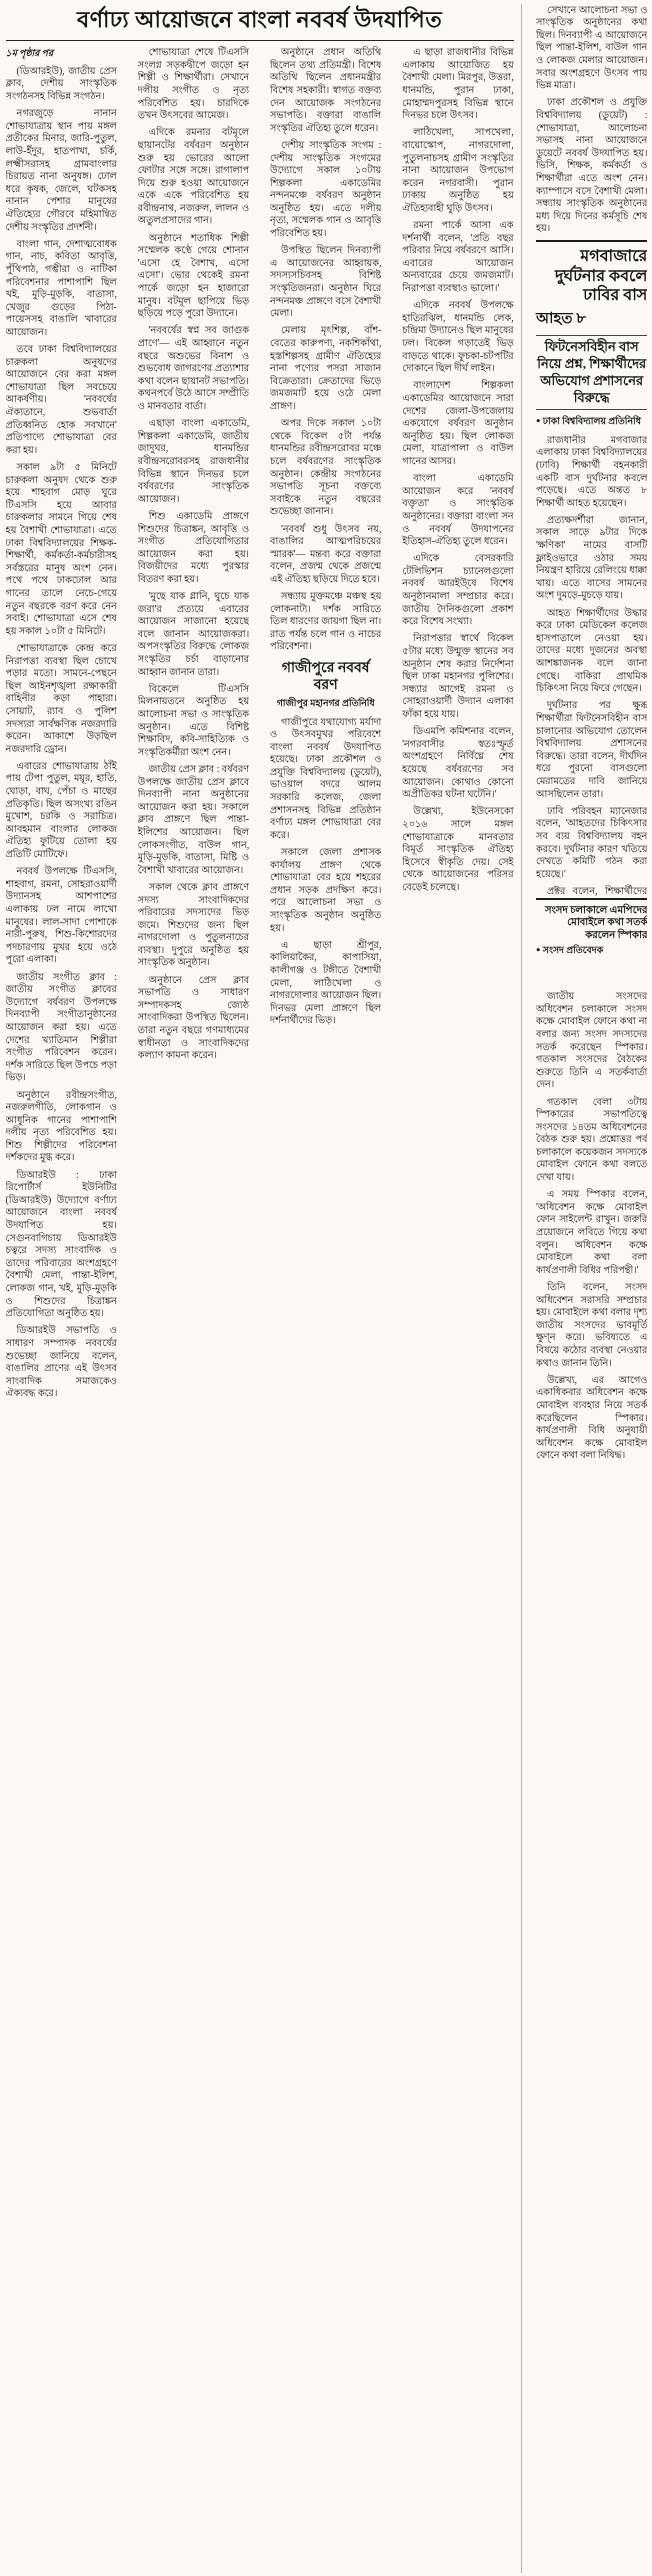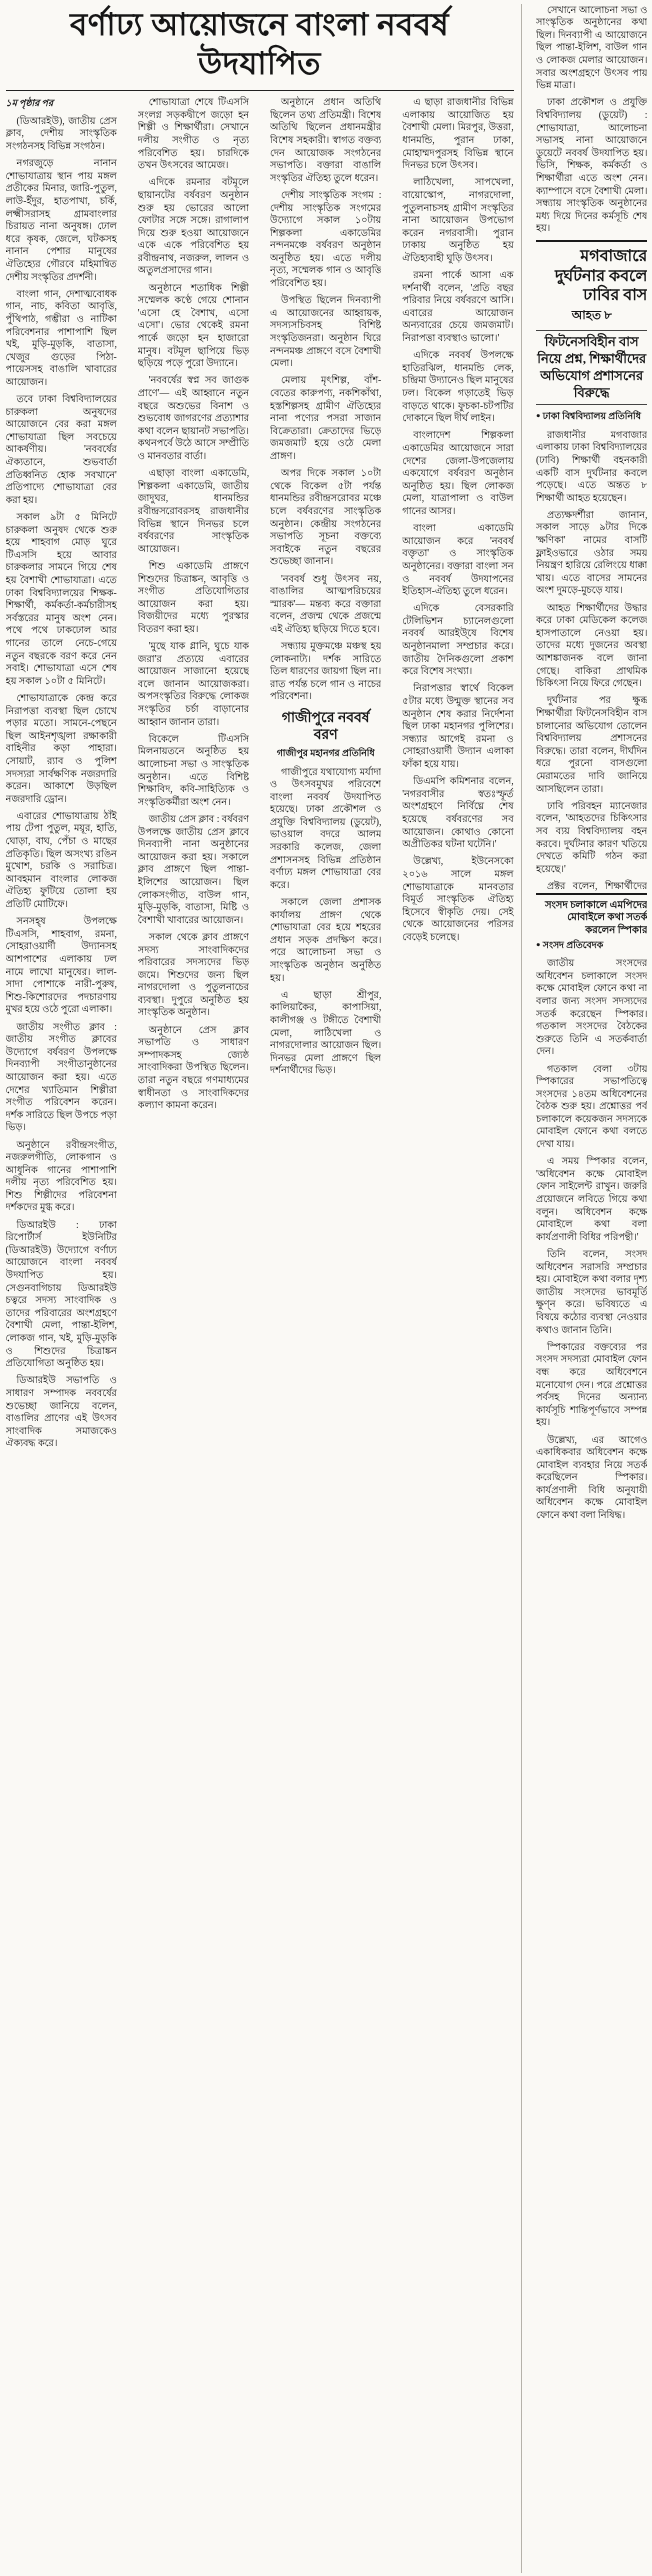--- a/index.html
+++ b/index.html
@@ -1,65 +1,65 @@
 <!DOCTYPE html>
 <html lang="bn" style="font-size:15px"><head>
 <meta charset="utf-8">
 <style>
   html,body{margin:0;padding:0;width:653px;height:2576px;overflow:hidden;
     background:#faf9f5;color:#161616;
     font-family:"Liberation Serif","DejaVu Serif",serif;}
   .page{display:flex;padding:3.7px 5.6px 0 5.6px;gap:7.4px;box-sizing:border-box;width:653px;height:2576px;}
   
   .main{width:508px;flex:0 0 508px;display:flex;flex-direction:column;}
-  .main-headline{font-size:31px;font-weight:bold;text-align:center;line-height:1.25;
+  .main-headline{font-size:22px;font-weight:bold;text-align:center;line-height:1.25;
     padding:2.8px 0 5.6px 0;border-bottom:1.9px solid #222;margin-bottom:5.6px;letter-spacing:0.5px;}
   .main-cols{display:flex;gap:21px;height:2515px;overflow:hidden;}
   .col{flex:1 1 0;overflow:hidden;height:100%;}
   .note{font-size:9.3px;font-weight:bold;font-style:italic;margin:0 0 3.7px 0;}
   .para{font-size:9.7px;line-height:12.6px;text-align:justify;margin:0 0 4.6px 0;text-indent:11px;}
   .para .lead{font-weight:normal;}
   .centerhead{font-size:14px;font-weight:bold;text-align:center;margin:7.4px 0 1.9px 0;line-height:1.2;}
   .byline{font-size:9.3px;font-weight:bold;text-align:center;margin:0 0 4.6px 0;}
   
   .sidebar{flex:1 1 auto;display:flex;flex-direction:column;height:2569px;overflow:hidden;
     border-left:0.9px solid #b5b2aa;padding-left:14px;box-sizing:border-box;}
   .sb-top{height:234px;overflow:hidden;}
   .sb-article{display:flex;flex-direction:column;}
   .sb-article.grow{flex:1 1 auto;min-height:0;}
   .sb-headline{font-size:16px;font-weight:bold;text-align:right;line-height:1.22;
     border-top:2.3px solid #1b1b1b;padding-top:4.6px;margin:1.9px 0 0.9px 0;}
-  .sb-subline{font-size:12px;font-weight:bold;text-align:center;margin:0 0 2.8px 0;}
+  .sb-subline{font-size:15px;font-weight:bold;text-align:left;margin:0 0 2.8px 0;}
   .sb-deck{font-size:13px;font-weight:bold;text-align:center;line-height:1.3;
     border-top:0.9px solid #444;border-bottom:0.9px solid #444;padding:2.8px 0;margin:1.9px 0 2.8px 0;}
   .sb-byline{font-size:9.3px;font-weight:bold;text-align:left;margin:0.9px 0 4.6px 0;}
   .sb-byline .dot{font-size:7.4px;vertical-align:0.9px;}
   .sb-body{overflow:hidden;}
   .a1-body{height:462px;}
-  .a2-body{flex:1 1 auto;min-height:0;}
+  .a2-body{flex:1 1 auto;min-height:0;margin-top:28px;}
   .sb-headline.second{font-size:10px;}
 </style>
 </head>
 <body>
 
 <div class="page">
 
   <div class="main">
     <div class="main-headline">বর্ণাঢ্য আয়োজনে বাংলা নববর্ষ উদযাপিত</div>
     <div class="main-cols">
       <div class="col">
           <div class="note">১ম পৃষ্ঠার পর</div>
           <p class="para">(ডিআরইউ), জাতীয় প্রেস ক্লাব, দেশীয় সাংস্কৃতিক সংগঠনসহ বিভিন্ন সংগঠন।</p>
           <p class="para">নগরজুড়ে নানান শোভাযাত্রায় স্থান পায় মঙ্গল প্রতীকের মিনার, জারি-পুতুল, লাউ-ইঁদুর, হাতপাখা, চর্কি, লক্ষ্মীসরাসহ গ্রামবাংলার চিরায়ত নানা অনুষঙ্গ। ঢোল ধরে কৃষক, জেলে, ঘটকসহ নানান পেশার মানুষের ঐতিহ্যের গৌরবে মহিমান্বিত দেশীয় সংস্কৃতির প্রদর্শনী।</p>
           <p class="para">বাংলা গান, দেশাত্মবোধক গান, নাচ, কবিতা আবৃত্তি, পুঁথিপাঠ, গম্ভীরা ও নাটিকা পরিবেশনার পাশাপাশি ছিল খই, মুড়ি-মুড়কি, বাতাসা, খেজুর গুড়ের পিঠা-পায়েসসহ বাঙালি খাবারের আয়োজন।</p>
           <p class="para">তবে ঢাকা বিশ্ববিদ্যালয়ের চারুকলা অনুষদের আয়োজনে বের করা মঙ্গল শোভাযাত্রা ছিল সবচেয়ে আকর্ষণীয়। 'নববর্ষের ঐক্যতানে, শুভবার্তা প্রতিধ্বনিত হোক সবখানে' প্রতিপাদ্যে শোভাযাত্রা বের করা হয়।</p>
           <p class="para">সকাল ৯টা ৫ মিনিটে চারুকলা অনুষদ থেকে শুরু হয়ে শাহবাগ মোড় ঘুরে টিএসসি হয়ে আবার চারুকলার সামনে গিয়ে শেষ হয় বৈশাখী শোভাযাত্রা। এতে ঢাকা বিশ্ববিদ্যালয়ের শিক্ষক-শিক্ষার্থী, কর্মকর্তা-কর্মচারীসহ সর্বস্তরের মানুষ অংশ নেন। পথে পথে ঢাকঢোল আর গানের তালে নেচে-গেয়ে নতুন বছরকে বরণ করে নেন সবাই। শোভাযাত্রা এসে শেষ হয় সকাল ১০টা ৫ মিনিটে।</p>
           <p class="para">শোভাযাত্রাকে কেন্দ্র করে নিরাপত্তা ব্যবস্থা ছিল চোখে পড়ার মতো। সামনে-পেছনে ছিল আইনশৃঙ্খলা রক্ষাকারী বাহিনীর কড়া পাহারা। সোয়াট, র‌্যাব ও পুলিশ সদস্যরা সার্বক্ষণিক নজরদারি করেন। আকাশে উড়ছিল নজরদারি ড্রোন।</p>
           <p class="para">এবারের শোভাযাত্রায় ঠাঁই পায় টেপা পুতুল, ময়ূর, হাতি, ঘোড়া, বাঘ, পেঁচা ও মাছের প্রতিকৃতি। ছিল অসংখ্য রঙিন মুখোশ, চরকি ও সরাচিত্র। আবহমান বাংলার লোকজ ঐতিহ্য ফুটিয়ে তোলা হয় প্রতিটি মোটিফে।</p>
-          <p class="para">সনসহ্ষ উপলক্ষে টিএসসি, শাহবাগ, রমনা, সোহরাওয়ার্দী উদ্যানসহ আশপাশের এলাকায় ঢল নামে লাখো মানুষের। লাল-সাদা পোশাকে নারী-পুরুষ, শিশু-কিশোরদের পদচারণায় মুখর হয়ে ওঠে পুরো এলাকা।</p>
+          <p class="para">নববর্ষ উপলক্ষে টিএসসি, শাহবাগ, রমনা, সোহরাওয়ার্দী উদ্যানসহ আশপাশের এলাকায় ঢল নামে লাখো মানুষের। লাল-সাদা পোশাকে নারী-পুরুষ, শিশু-কিশোরদের পদচারণায় মুখর হয়ে ওঠে পুরো এলাকা।</p>
           <p class="para"><span class="lead">জাতীয় সংগীত ক্লাব : </span>জাতীয় সংগীত ক্লাবের উদ্যোগে বর্ষবরণ উপলক্ষে দিনব্যাপী সংগীতানুষ্ঠানের আয়োজন করা হয়। এতে দেশের খ্যাতিমান শিল্পীরা সংগীত পরিবেশন করেন। দর্শক সারিতে ছিল উপচে পড়া ভিড়।</p>
           <p class="para">অনুষ্ঠানে রবীন্দ্রসংগীত, নজরুলগীতি, লোকগান ও আধুনিক গানের পাশাপাশি দলীয় নৃত্য পরিবেশিত হয়। শিশু শিল্পীদের পরিবেশনা দর্শকদের মুগ্ধ করে।</p>
           <p class="para"><span class="lead">ডিআরইউ : </span>ঢাকা রিপোর্টার্স ইউনিটির (ডিআরইউ) উদ্যোগে বর্ণাঢ্য আয়োজনে বাংলা নববর্ষ উদযাপিত হয়। সেগুনবাগিচায় ডিআরইউ চত্বরে সদস্য সাংবাদিক ও তাদের পরিবারের অংশগ্রহণে বৈশাখী মেলা, পান্তা-ইলিশ, লোকজ গান, খই, মুড়ি-মুড়কি ও শিশুদের চিত্রাঙ্কন প্রতিযোগিতা অনুষ্ঠিত হয়।</p>
           <p class="para">ডিআরইউ সভাপতি ও সাধারণ সম্পাদক নববর্ষের শুভেচ্ছা জানিয়ে বলেন, বাঙালির প্রাণের এই উৎসব সাংবাদিক সমাজকেও ঐক্যবদ্ধ করে।</p>
         </div>
       <div class="col">
           <p class="para">শোভাযাত্রা শেষে টিএসসি সংলগ্ন সড়কদ্বীপে জড়ো হন শিল্পী ও শিক্ষার্থীরা। সেখানে দলীয় সংগীত ও নৃত্য পরিবেশিত হয়। চারদিকে তখন উৎসবের আমেজ।</p>
           <p class="para">এদিকে রমনার বটমূলে ছায়ানটের বর্ষবরণ অনুষ্ঠান শুরু হয় ভোরের আলো ফোটার সঙ্গে সঙ্গে। রাগালাপ দিয়ে শুরু হওয়া আয়োজনে একে একে পরিবেশিত হয় রবীন্দ্রনাথ, নজরুল, লালন ও অতুলপ্রসাদের গান।</p>
           <p class="para">অনুষ্ঠানে শতাধিক শিল্পী সম্মেলক কণ্ঠে গেয়ে শোনান 'এসো হে বৈশাখ, এসো এসো'। ভোর থেকেই রমনা পার্কে জড়ো হন হাজারো মানুষ। বটমূল ছাপিয়ে ভিড় ছড়িয়ে পড়ে পুরো উদ্যানে।</p>
           <p class="para">'নববর্ষের স্বপ্ন সব জাগুক প্রাণে'— এই আহ্বানে নতুন বছরে অশুভের বিনাশ ও শুভবোধ জাগরণের প্রত্যাশার কথা বলেন ছায়ানট সভাপতি। কথনপর্বে উঠে আসে সম্প্রীতি ও মানবতার বার্তা।</p>
@@ -129,20 +129,19 @@
       <div class="sb-headline second">সংসদ চলাকালে এমপিদের মোবাইলে কথা সতর্ক করলেন স্পিকার</div>
       <div class="sb-byline">
         <span class="dot">●</span>
         <span>সংসদ প্রতিবেদক</span>
       </div>
       <div class="sb-body a2-body">
           <p class="para">জাতীয় সংসদের অধিবেশন চলাকালে সংসদ কক্ষে মোবাইল ফোনে কথা না বলার জন্য সংসদ সদস্যদের সতর্ক করেছেন স্পিকার। গতকাল সংসদের বৈঠকের শুরুতে তিনি এ সতর্কবার্তা দেন।</p>
           <p class="para">গতকাল বেলা ৩টায় স্পিকারের সভাপতিত্বে সংসদের ১৪তম অধিবেশনের বৈঠক শুরু হয়। প্রশ্নোত্তর পর্ব চলাকালে কয়েকজন সদস্যকে মোবাইল ফোনে কথা বলতে দেখা যায়।</p>
           <p class="para">এ সময় স্পিকার বলেন, 'অধিবেশন কক্ষে মোবাইল ফোন সাইলেন্ট রাখুন। জরুরি প্রয়োজনে লবিতে গিয়ে কথা বলুন। অধিবেশন কক্ষে মোবাইলে কথা বলা কার্যপ্রণালী বিধির পরিপন্থী।'</p>
           <p class="para">তিনি বলেন, সংসদ অধিবেশন সরাসরি সম্প্রচার হয়। মোবাইলে কথা বলার দৃশ্য জাতীয় সংসদের ভাবমূর্তি ক্ষুণ্ন করে। ভবিষ্যতে এ বিষয়ে কঠোর ব্যবস্থা নেওয়ার কথাও জানান তিনি।</p>
-          <p class="para">স্পিকারের বক্তব্যের পর সংসদ সদস্যরা মোবাইল ফোন বন্ধ করে অধিবেশনে মনোযোগ দেন। পরে প্রশ্নোত্তর পর্বসহ দিনের অন্যান্য কার্যসূচি শান্তিপূর্ণভাবে সম্পন্ন হয়।</p>
           <p class="para">উল্লেখ্য, এর আগেও একাধিকবার অধিবেশন কক্ষে মোবাইল ব্যবহার নিয়ে সতর্ক করেছিলেন স্পিকার। কার্যপ্রণালী বিধি অনুযায়ী অধিবেশন কক্ষে মোবাইল ফোনে কথা বলা নিষিদ্ধ।</p>
         </div>
     </div>
 
   </div>
 </div>
 
 
 </body></html>

